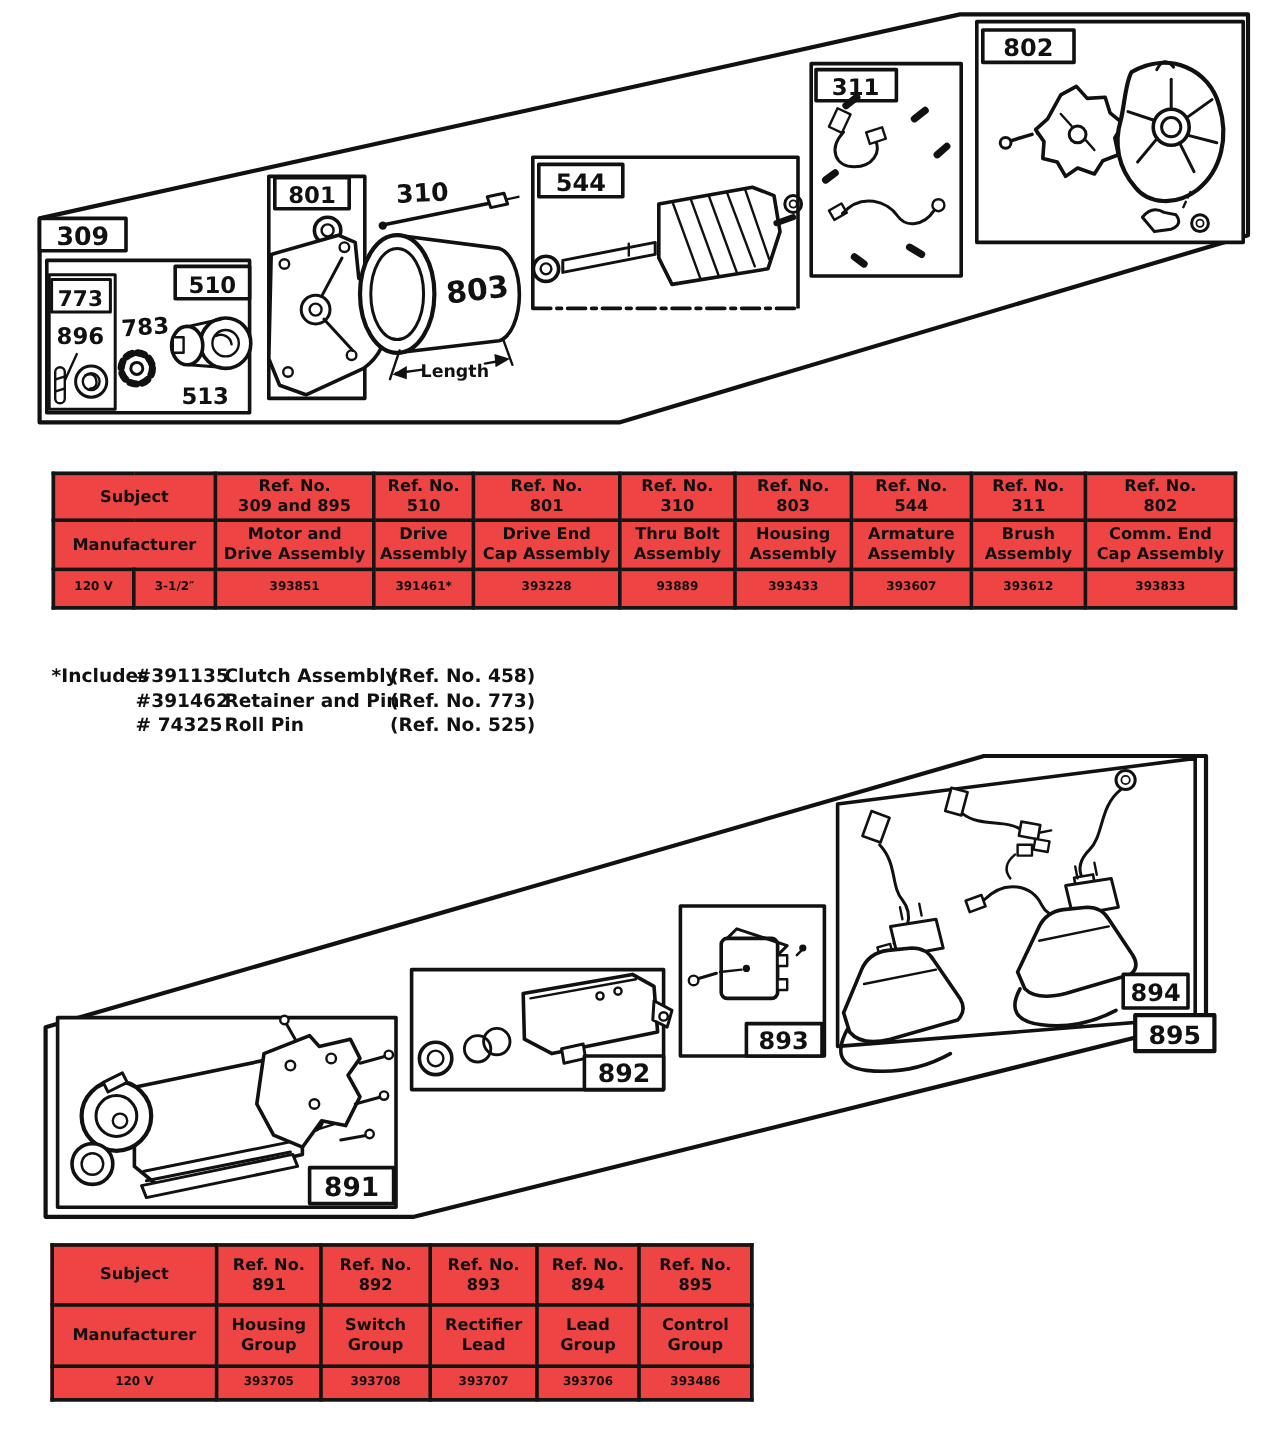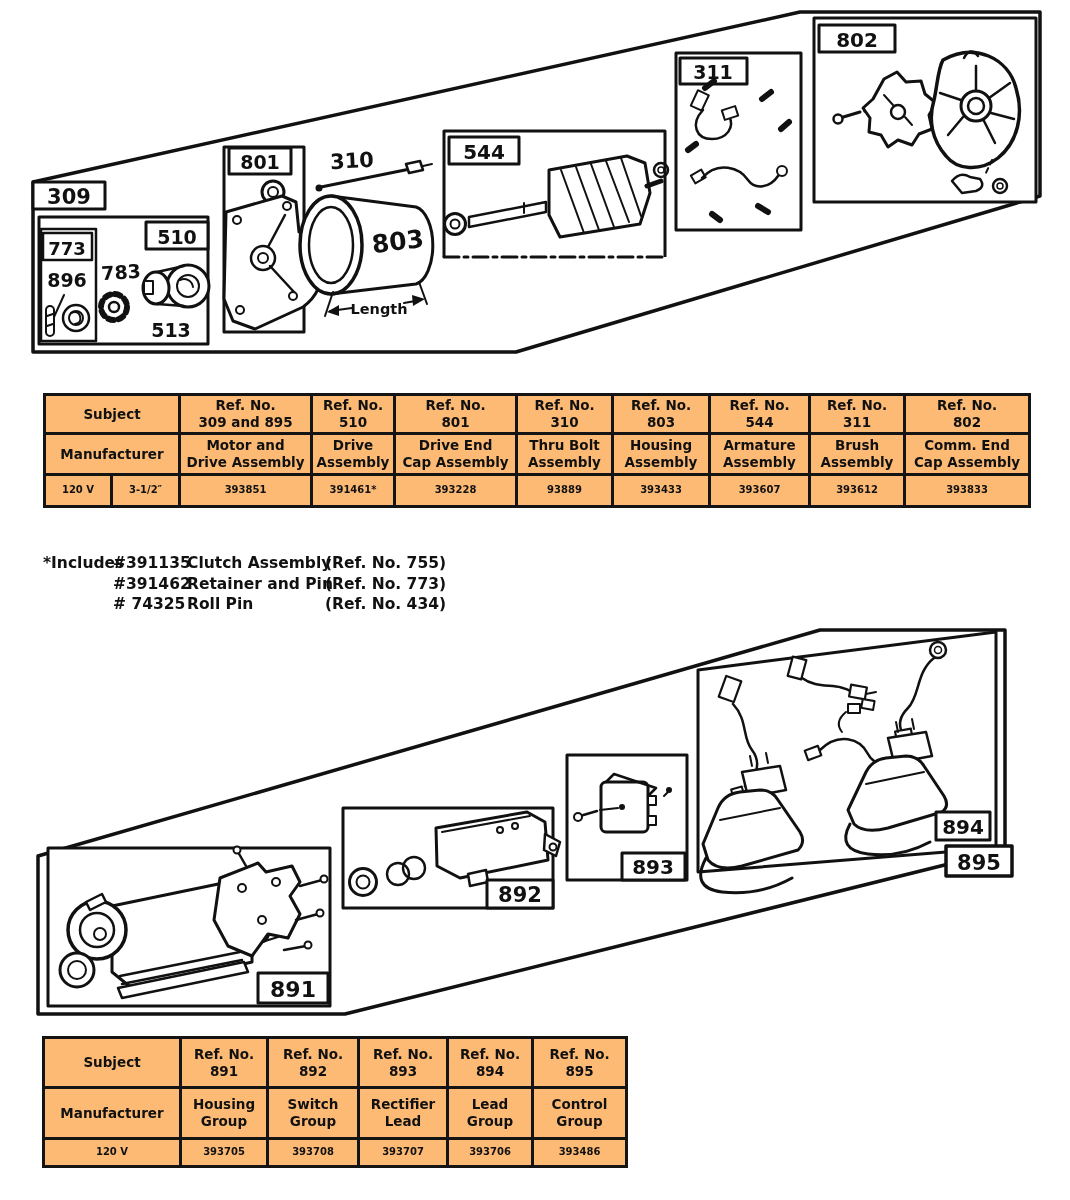--- a/index.html
+++ b/index.html
@@ -5,21 +5,21 @@
   html,body{margin:0;padding:0;background:#e8e8e8;}
   #page{position:relative;width:1070px;height:1200px;background:#ffffff;overflow:hidden;
         font-family:"DejaVu Sans","Liberation Sans",sans-serif;color:#111;}
   svg{position:absolute;left:0;overflow:visible;}
   #fig1{top:0;}
   #fig2{top:600px;}
   .ln{fill:none;stroke:#111;stroke-linecap:round;stroke-linejoin:round;}
   .wf{fill:#fff;stroke:#111;stroke-linejoin:round;}
   .s2{stroke-width:2;}.s25{stroke-width:2.5;}.s3{stroke-width:3;}.s35{stroke-width:3.5;}
   .lbl{font-family:"DejaVu Sans","Liberation Sans",sans-serif;font-weight:bold;fill:#111;text-anchor:middle;}
-  table.ref-table{position:absolute;border-collapse:collapse;table-layout:fixed;background:#fdba74;}
+  table.ref-table{position:absolute;border-collapse:collapse;table-layout:fixed;background:#ef4444;}
   .ref-table td{border:3px solid #141414;text-align:center;vertical-align:middle;
                 white-space:pre-line;font-weight:bold;padding:0 2px;line-height:1.25;overflow:hidden;}
   .hdr{font-size:13.5px;}
   .val{font-size:10px;}
   #table1{left:43px;top:393px;width:987px;}
   #table2{left:42px;top:1036px;width:583px;}
   #footnotes{position:absolute;left:43px;top:553px;font-weight:bold;font-size:15.5px;}
   .fn-row{display:grid;grid-template-columns:70px 74px 138px auto;line-height:20.5px;}
   .fn-row span{white-space:nowrap;}
 </style>
@@ -262,33 +262,33 @@
       <td class="val">393833</td>
     </tr>
   </tbody>
     </table>
 
   <div id="footnotes">
     <div class="fn-row">
       <span>*Includes</span>
       <span>#391135</span>
       <span>Clutch Assembly</span>
-      <span>(Ref. No. 755)</span>
+      <span>(Ref. No. 458)</span>
     </div>
     <div class="fn-row">
       <span></span>
       <span>#391462</span>
       <span>Retainer and Pin</span>
       <span>(Ref. No. 773)</span>
     </div>
     <div class="fn-row">
       <span></span>
       <span>#  74325</span>
       <span>Roll Pin</span>
-      <span>(Ref. No. 434)</span>
+      <span>(Ref. No. 525)</span>
     </div>
   </div>
 
   <svg id="fig2" width="1070" height="420" viewBox="0 0 1070 420">
 
     <polygon class="ln s35" points="38,256 820,30 1005,30 1005,250 345,414 38,414"></polygon>
 
     <g>
       <rect class="wf s3" x="48" y="248" width="282" height="158"></rect>
       <g>

